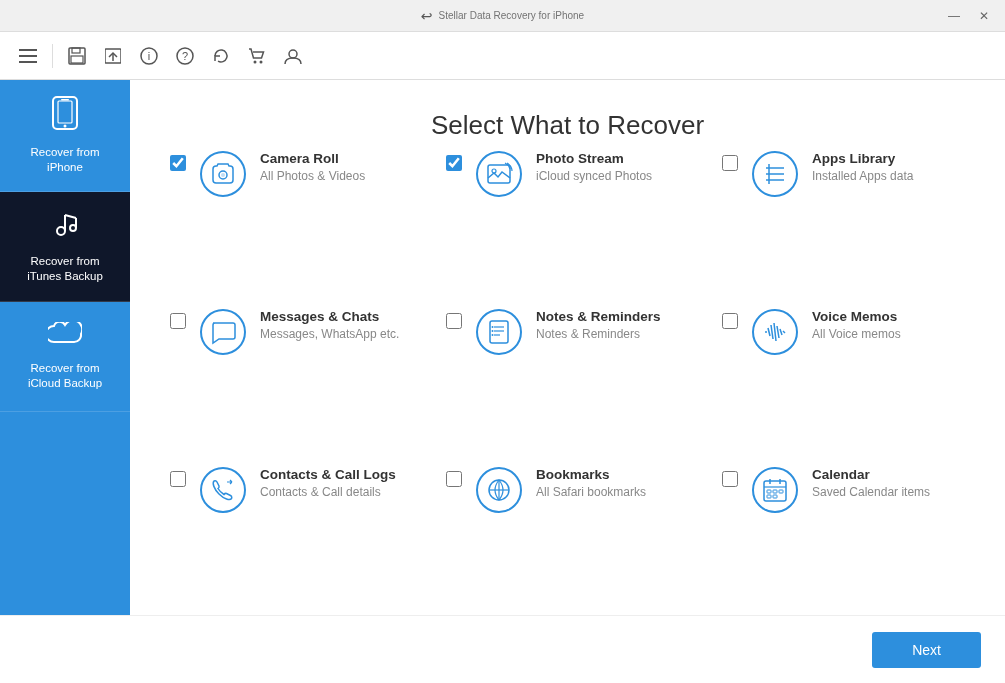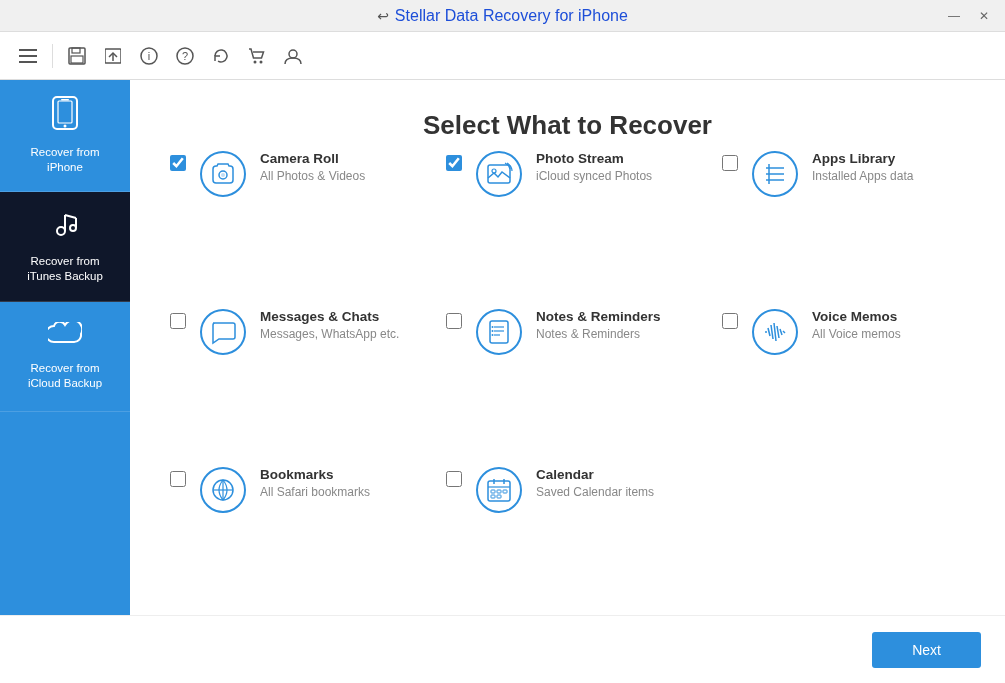--- a/index.html
+++ b/index.html
@@ -117,21 +117,21 @@
     .content {
       flex: 1;
       background: white;
       display: flex;
       flex-direction: column;
       padding: 30px 40px 20px 40px;
       position: relative;
     }
     .content-title {
       font-size: 26px;
-      font-weight: 700;
+      font-weight: 400;
       color: #333;
       text-align: center;
       margin-bottom: 10px;
     }
     .content-subtitle {
       font-size: 13.5px;
       color: #555;
       text-align: center;
       margin-bottom: 36px;
     }
@@ -205,21 +205,21 @@
       cursor: pointer;
     }
   </style>
 </head>
 <body>
 
 <div class="title-bar">
   <div style="width:60px;"></div>
   <div class="title-bar-center">
     <span style="font-size:14px; color:#555;">↩</span>
-    <span style="font-size:16px;color:#1d4ed8;">Stellar Data Recovery for iPhone</span>
+    <span style="font-size:10px;color:#737373;">Stellar Data Recovery for iPhone</span>
   </div>
   <div class="title-bar-controls">
     <button class="title-bar-btn">—</button>
     <button class="title-bar-btn close">✕</button>
   </div>
 </div>
 
 <div class="toolbar">
   <div class="toolbar-icon">
     <svg width="18" height="14" viewBox="0 0 18 14">
@@ -414,20 +414,33 @@
             <line x1="19" y1="11" x2="21" y2="17" stroke="#2d8fdd" stroke-width="1.5"></line>
             <line x1="22" y1="13" x2="24" y2="15" stroke="#2d8fdd" stroke-width="1.5"></line>
           </svg>
         </div>
         <div class="option-text">
           <div class="option-name">Voice Memos</div>
           <div class="option-desc">All Voice memos</div>
         </div>
       </div>
 
+      <div class="option-item">
+        <input type="checkbox" class="option-checkbox" style="">
+        <div class="option-icon-wrap blue-outline">
+          <svg width="28" height="28" viewBox="0 0 28 28" fill="none">
+            <path d="M5,5 C5,5 7,4 8,6 L10,10 C10,10 10.5,11.5 9,12.5 C9,12.5 11,16 15,18.5 C15,18.5 16,17 17.5,17.5 L21.5,19.5 C23.5,20.5 22.5,22.5 22.5,22.5 C21,25 15,23 10,18 C5,13 3,7 5,5 Z" stroke="#2d8fdd" stroke-width="1.5" fill="none"></path>
+            <path d="M18,6 L23,6 M23,6 L21,4 M23,6 L21,8" stroke="#2d8fdd" stroke-width="1.2" fill="none"></path>
+          </svg>
+        </div>
+        <div class="option-text">
+          <div class="option-name">Contacts &amp; Call Logs</div>
+          <div class="option-desc">Contacts &amp; Call details</div>
+        </div>
+      </div>
 
       <div class="option-item">
         <input type="checkbox" class="option-checkbox" style="">
         <div class="option-icon-wrap blue-outline">
           <svg width="28" height="28" viewBox="0 0 28 28" fill="none">
             <circle cx="14" cy="14" r="10" stroke="#2d8fdd" stroke-width="1.5"></circle>
             <line x1="14" y1="4" x2="14" y2="24" stroke="#2d8fdd" stroke-width="1.2"></line>
             <line x1="4" y1="14" x2="24" y2="14" stroke="#2d8fdd" stroke-width="1.2"></line>
             <path d="M14,4 Q18,9 18,14 Q18,19 14,24 Q10,19 10,14 Q10,9 14,4 Z" stroke="#2d8fdd" stroke-width="1.2" fill="none"></path>
           </svg>

